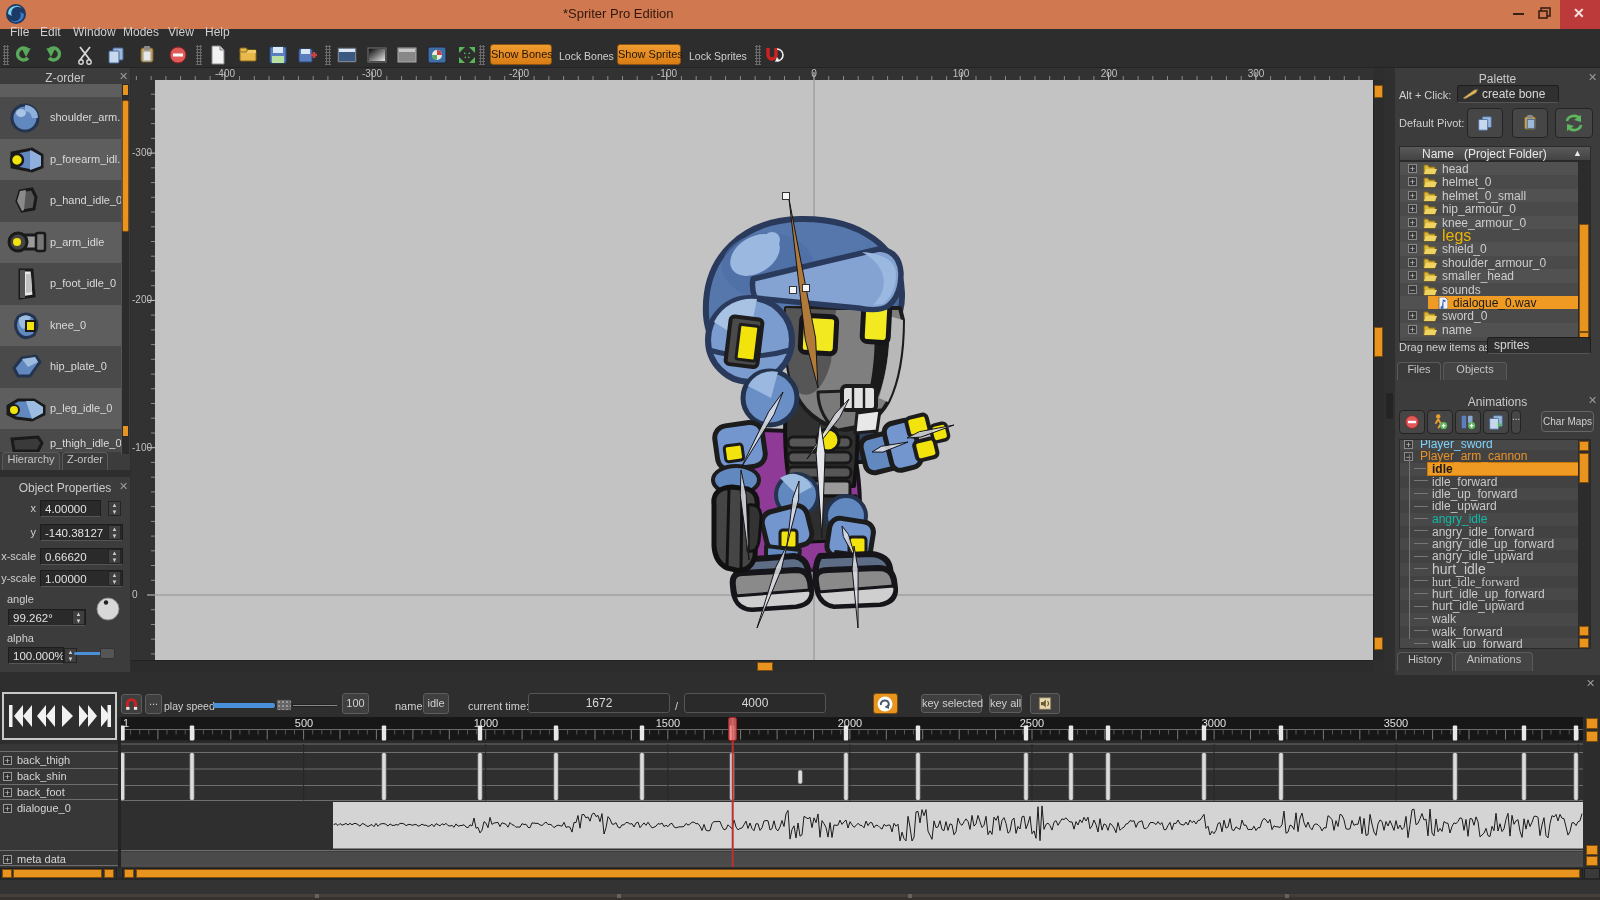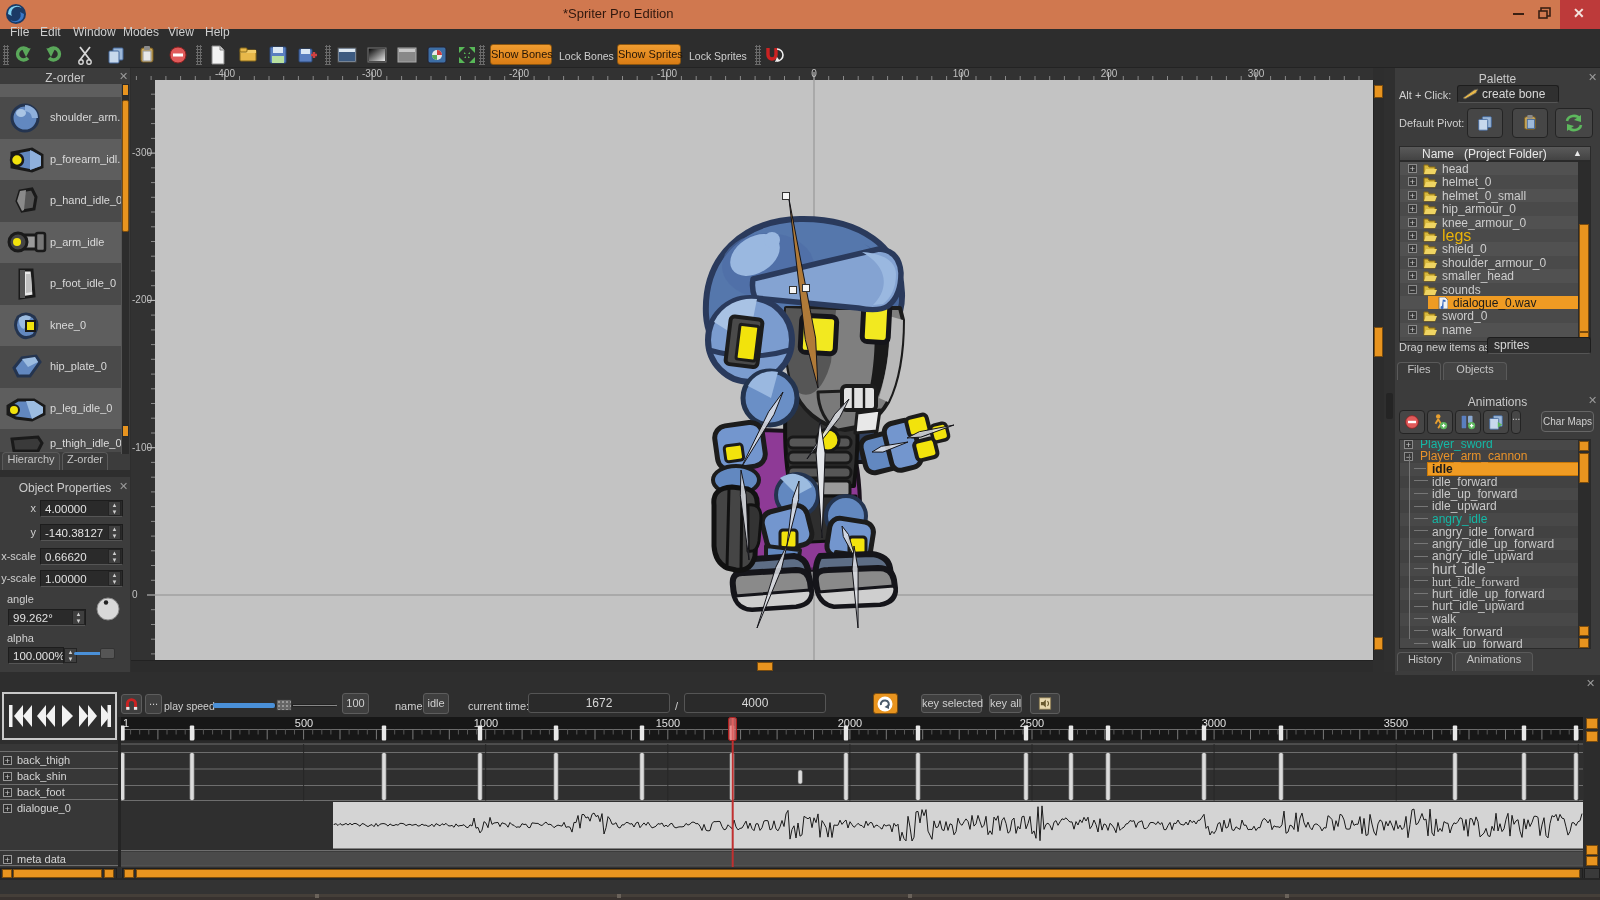--- a/index.html
+++ b/index.html
@@ -258,21 +258,21 @@
  <div class="abs" style="left:122px;top:32px;width:7px;height:132px;background:#e8941f;border:1px solid #7a4c0e;border-radius:2px;"></div>
  <div class="abs" style="left:122px;top:357px;width:7px;height:12px;background:#e8941f;border:1px solid #2a2a2a;"></div>
 
  <div class="tab" style="left:2px;top:384px;width:58px;height:18px;background:#444;">Hierarchy</div>
  <div class="tab" style="left:62px;top:384px;width:46px;height:18px;background:#3a3a3a;">Z-order</div>
 </div>
 <div class="abs" id="objprops">
  <div class="ptitle" style="left:0;top:4px;width:130px;">Object Properties</div>
  <div class="px" style="left:119px;top:3px;">✕</div>
  <div class="flbl" style="left:0;width:36px;text-align:right;top:25px;">x</div>
- <div class="fld" style="left:40px;top:23px;width:83px;">4.00000</div>
+ <div class="fld" style="left:40px;top:23px;width:61px;">4.00000</div>
  <div class="flbl" style="left:0;width:36px;text-align:right;top:49px;">y</div>
  <div class="fld" style="left:40px;top:47px;width:83px;">-140.38127</div>
  <div class="flbl" style="left:0;width:36px;text-align:right;top:73px;">x-scale</div>
  <div class="fld" style="left:40px;top:71px;width:83px;">0.66620</div>
  <div class="flbl" style="left:0;width:36px;text-align:right;top:95px;">y-scale</div>
  <div class="fld" style="left:40px;top:93px;width:83px;">1.00000</div>
  <div class="spin" style="left:108px;top:24px;">▲<br>▼</div>
  <div class="spin" style="left:108px;top:48px;">▲<br>▼</div>
  <div class="spin" style="left:108px;top:72px;">▲<br>▼</div>
  <div class="spin" style="left:108px;top:94px;">▲<br>▼</div>
@@ -714,21 +714,21 @@
         <div style="position:absolute;left:0;top:98px;width:192px;height:13px;background:#484848;"></div>
         <div style="position:absolute;left:0;top:110px;width:192px;height:13px;background:#424242;"></div>
         <div style="position:absolute;left:0;top:123px;width:192px;height:13px;background:#484848;"></div>
         <div style="position:absolute;left:0;top:136px;width:192px;height:13px;background:#424242;"></div>
         <div style="position:absolute;left:0;top:148px;width:192px;height:13px;background:#484848;"></div>
         <div style="position:absolute;left:0;top:160px;width:192px;height:13px;background:#424242;"></div>
         <div style="position:absolute;left:0;top:173px;width:192px;height:13px;background:#484848;"></div>
         <div style="position:absolute;left:0;top:186px;width:192px;height:13px;background:#424242;"></div>
         <div style="position:absolute;left:0;top:198px;width:192px;height:13px;background:#484848;"></div>
         <div style="position:absolute;left:4px;top:0px;width:9px;height:9px;background:#383838;border:1px solid #8a8a8a;color:#ccc;font-size:9px;line-height:8px;text-align:center;">+</div>
-        <div style="position:absolute;left:20px;top:-2px;font-size:12px;line-height:12px;color:#14b8a6;white-space:nowrap;">Player_sword</div>
+        <div style="position:absolute;left:20px;top:-2px;font-size:12px;line-height:12px;color:#7dd3fc;white-space:nowrap;">Player_sword</div>
         <div style="position:absolute;left:4px;top:12px;width:9px;height:9px;background:#383838;border:1px solid #8a8a8a;color:#ccc;font-size:9px;line-height:8px;text-align:center;">−</div>
         <div style="position:absolute;left:20px;top:10px;font-size:12px;line-height:12px;color:#e8922a;white-space:nowrap;">Player_arm_cannon</div>
         <div style="position:absolute;left:32px;top:23px;font-size:12px;line-height:12px;font-weight:bold;color:#1a1a1a;white-space:nowrap;">idle</div>
         <div style="position:absolute;left:14px;top:28px;width:12px;height:1px;background:#777;"></div>
         <div style="position:absolute;left:14px;top:40px;width:14px;height:1px;background:#777;"></div>
         <div style="position:absolute;left:32px;top:36px;font-size:12px;line-height:12px;color:#c9c9c9;white-space:nowrap;">idle_forward</div>
         <div style="position:absolute;left:14px;top:53px;width:14px;height:1px;background:#777;"></div>
         <div style="position:absolute;left:32px;top:48px;font-size:12px;line-height:12px;color:#c9c9c9;white-space:nowrap;">idle_up_forward</div>
         <div style="position:absolute;left:14px;top:66px;width:14px;height:1px;background:#777;"></div>
         <div style="position:absolute;left:32px;top:60px;font-size:12px;line-height:12px;color:#c9c9c9;white-space:nowrap;">idle_upward</div>

